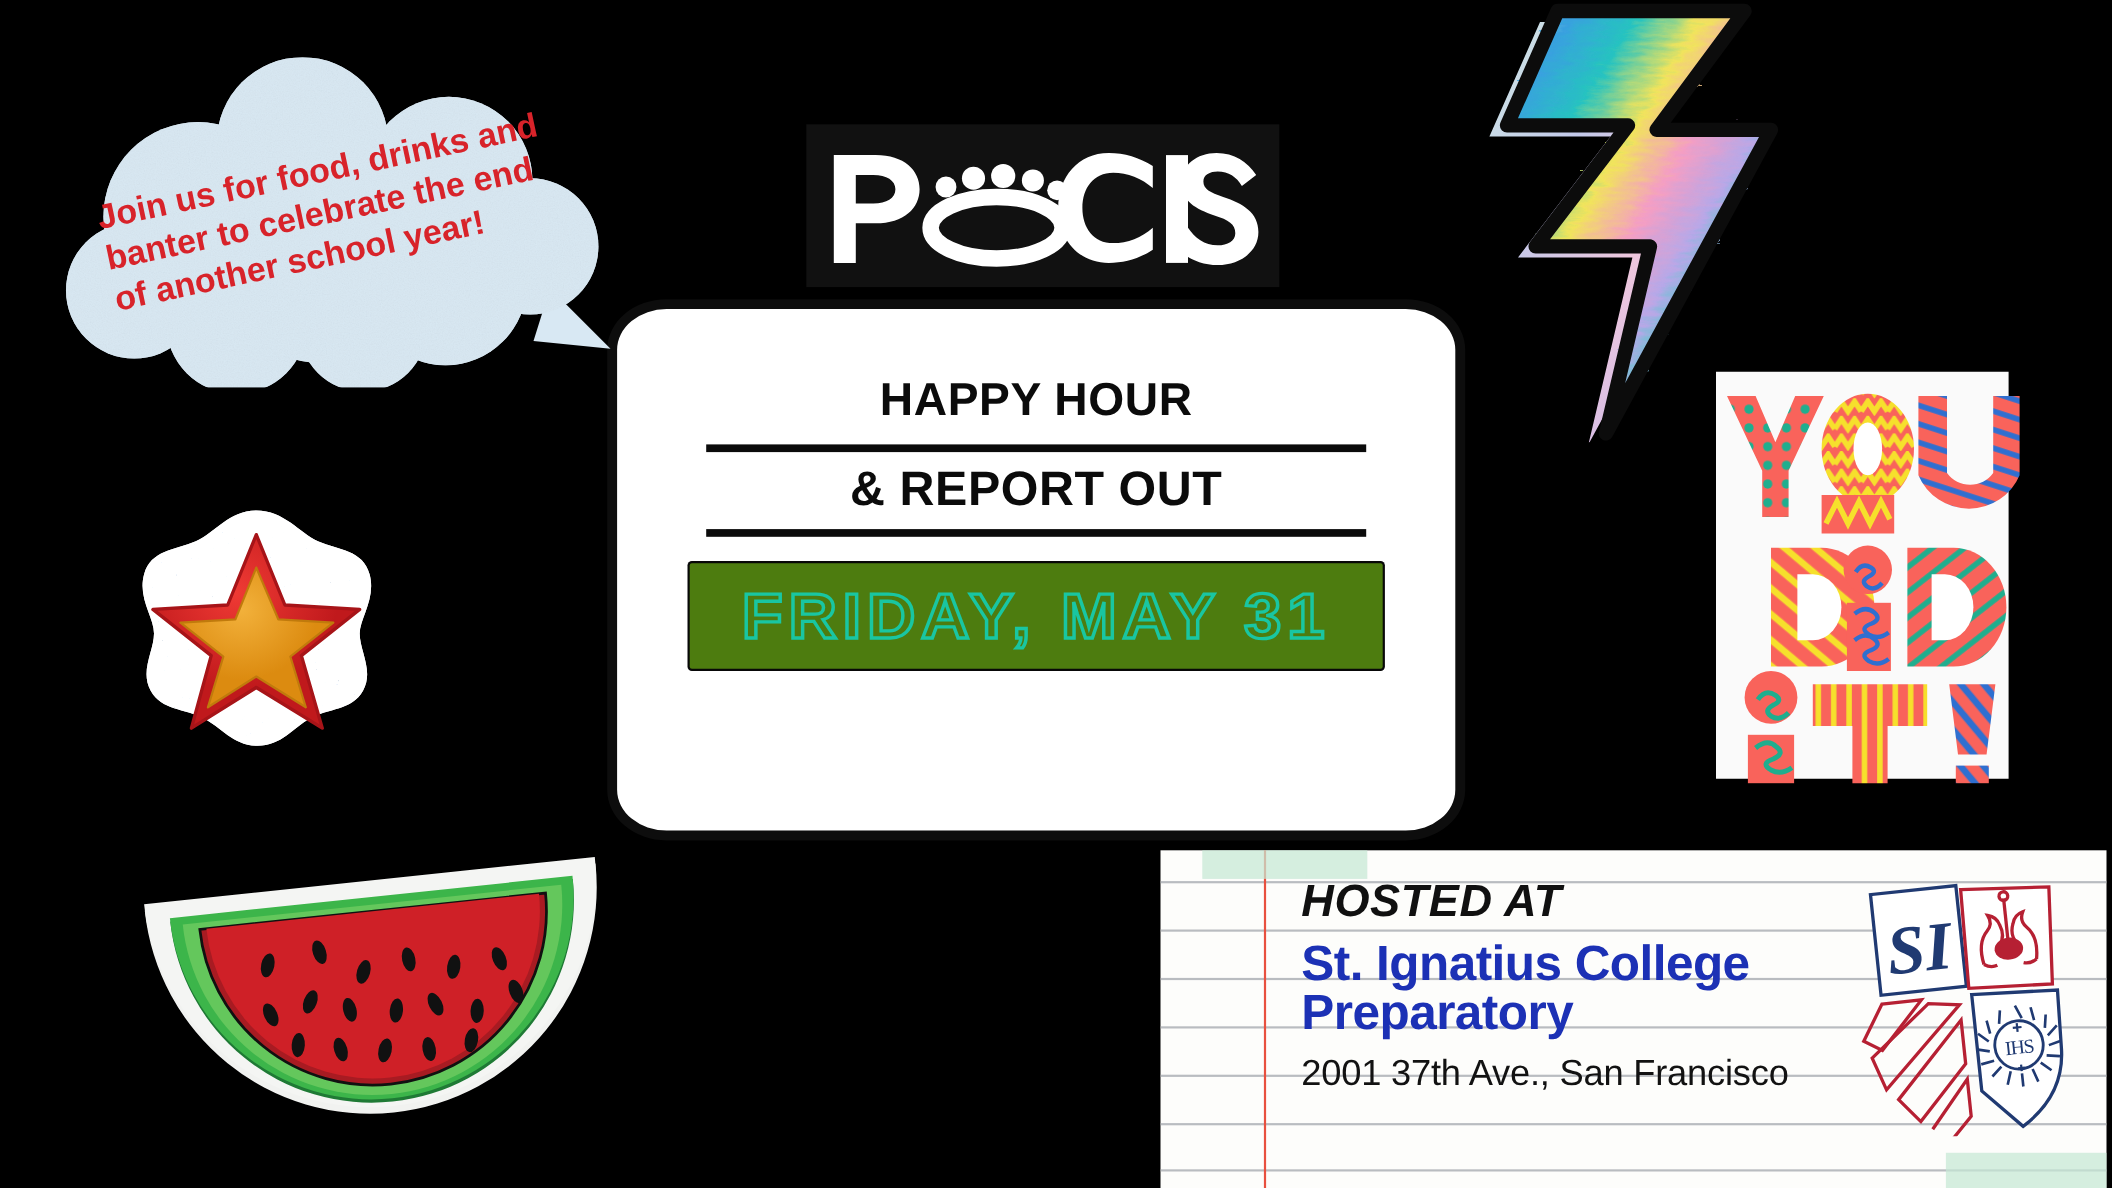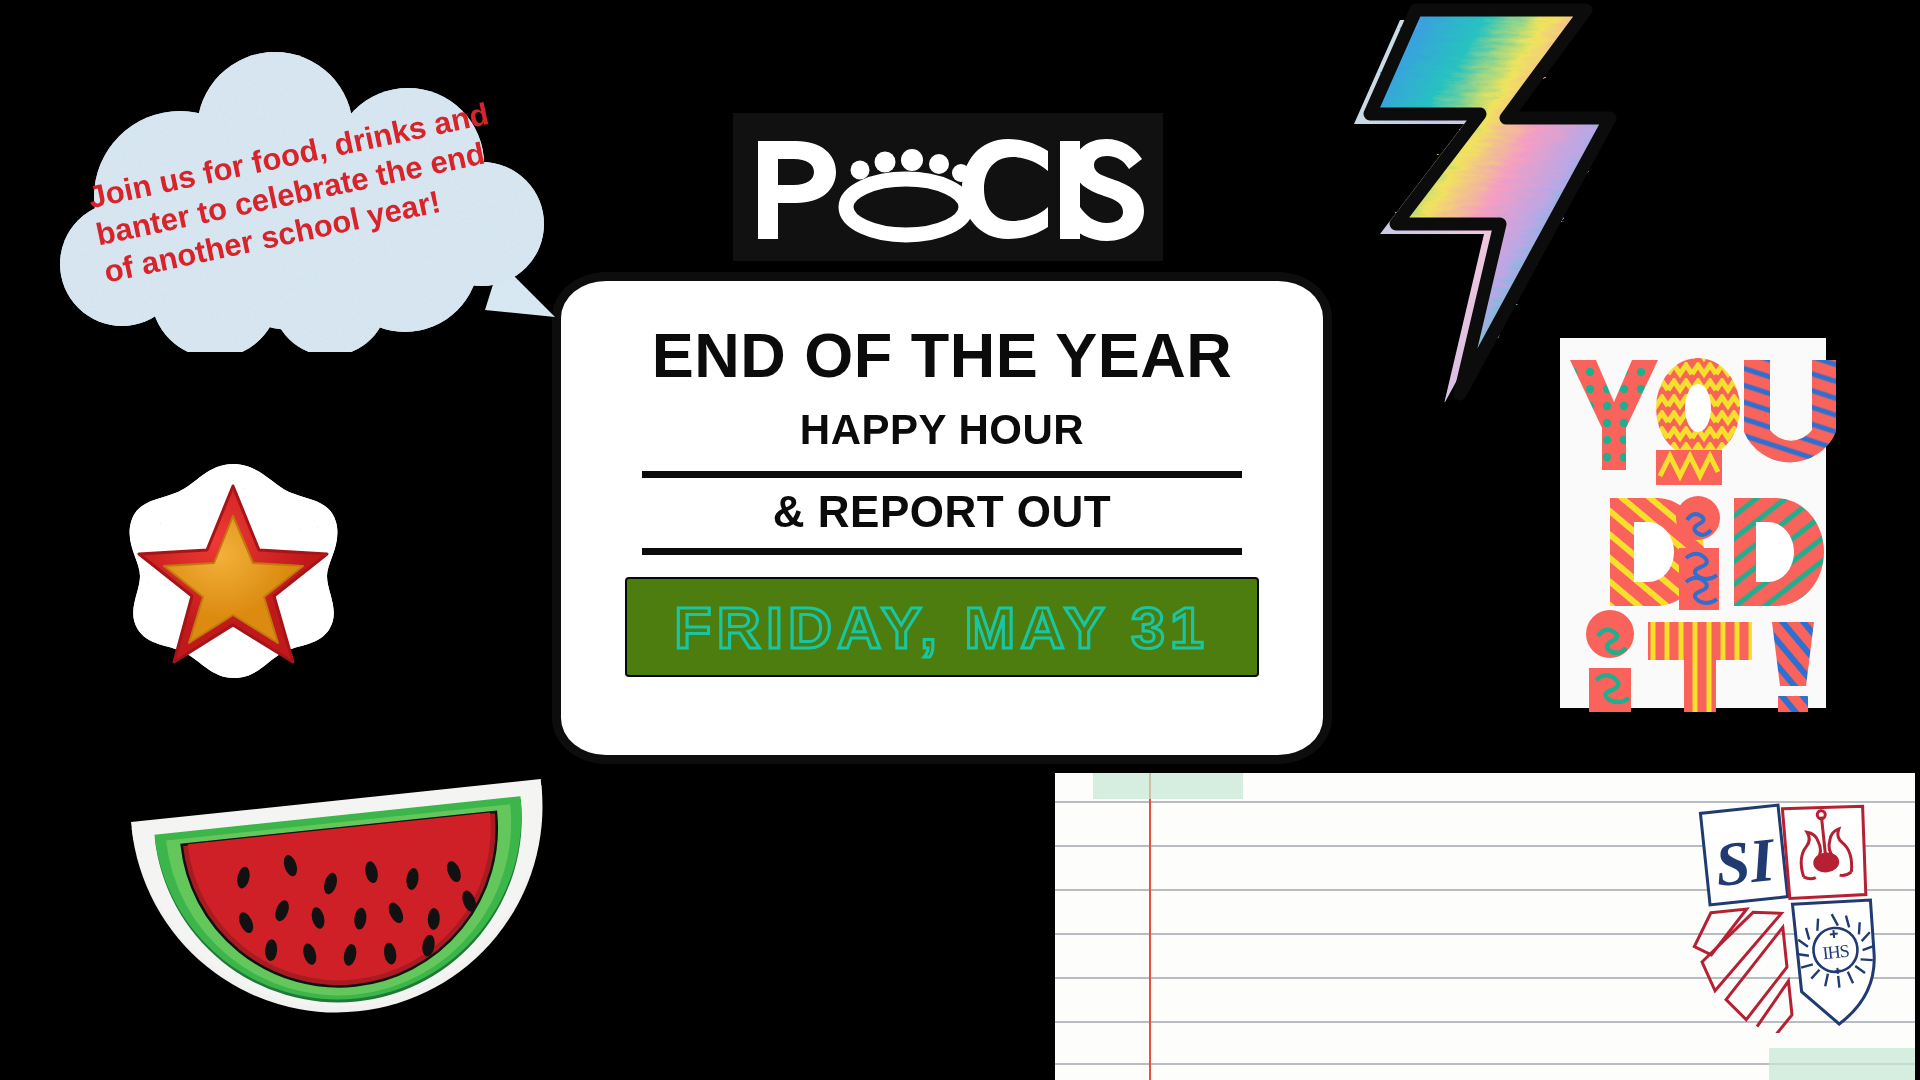--- a/index.html
+++ b/index.html
@@ -231,21 +231,20 @@
       <rect x="312" y="14" width="20" height="98" fill="#ffffff"></rect>
 
       <path d="M394 32 C386 20 374 12 358 12 C340 12 326 23 326 39 C326 56 339 63 356 69
                C369 73 375 77 375 85 C375 92 368 96 359 96 C347 96 338 89 332 80 L318 94
                C327 106 342 114 359 114 C379 114 396 102 396 84 C396 66 382 58 364 52
                C352 48 346 45 346 38 C346 32 352 29 359 29 C369 29 376 34 381 42 Z" fill="#ffffff"></path>
     </svg>
   </div>
 
   <div id="card-inner">
-    <div class="hl" id="line-endofyear">END OF THE YEAR</div>
     <div class="hl" id="line-happyhour">HAPPY HOUR</div>
     <div class="rule"></div>
     <div class="hl" id="line-reportout">&amp; REPORT OUT</div>
     <div class="rule2"></div>
     <div id="date-bar">
       <span id="date-text">FRIDAY, MAY 31</span>
     </div>
   </div>
 
   <div id="cloud-bubble">
@@ -486,20 +485,25 @@
       <div class="nline" style="top:160px"></div>
       <div class="nline" style="top:204px"></div>
       <div class="nline" style="top:248px"></div>
       <div class="nline" style="top:290px"></div>
     </div>
     <div id="note-margin"></div>
 
     <div class="washi" id="washi-tl"></div>
     <div class="washi" id="washi-br"></div>
 
+    <div id="note-text">
+      <div id="hosted-at">HOSTED AT</div>
+      <div id="venue-name">St. Ignatius College Preparatory</div>
+      <div id="venue-address">2001 37th Ave., San Francisco</div>
+    </div>
 
     <svg id="si-crest" viewBox="0 0 216 246">
       <g transform="rotate(-6 108 123)">
 
         <path d="M34 18 L112 18 L112 110 L34 110 Z" fill="#ffffff" stroke="#203a72" stroke-width="3"></path>
         <text x="73" y="92" text-anchor="middle" font-family="'Liberation Serif', serif" font-size="62" font-weight="bold" font-style="italic" fill="#203a72">SI</text>
 
         <path d="M116 22 L196 28 L190 116 L114 112 Z" fill="#ffffff" stroke="#b62033" stroke-width="3"></path>
         <g stroke="#b62033" stroke-width="3" fill="none">
           <path d="M130 92 q-4 -20 6 -30 q6 -6 2 -14 q8 2 10 10 q4 10 -2 18"></path>

